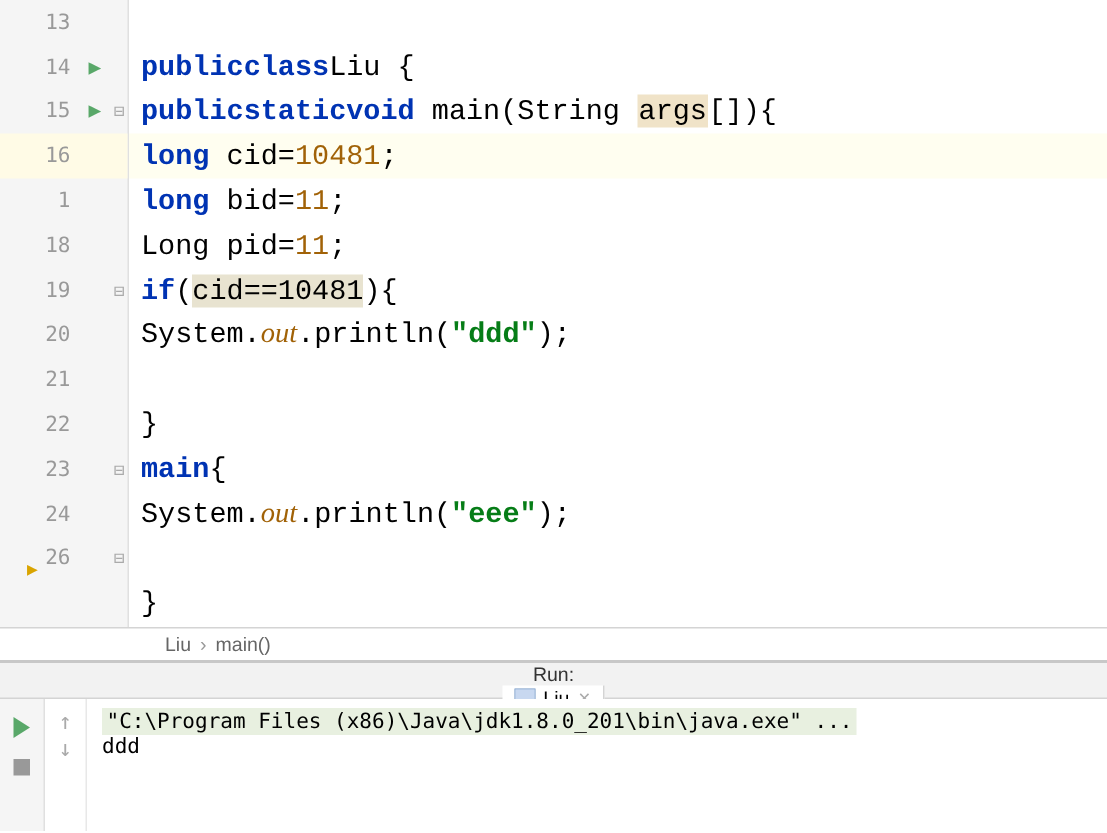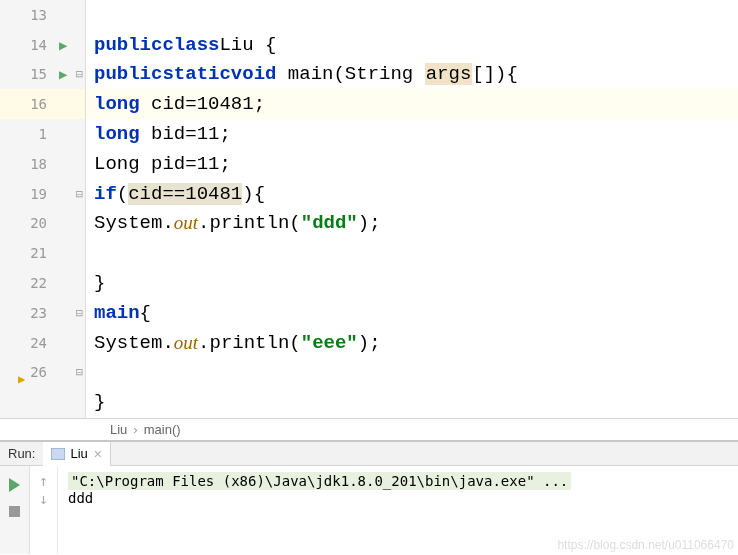--- a/index.html
+++ b/index.html
@@ -8,28 +8,28 @@
 .gutter { width: 86px; background: #f5f5f5; border-right: 1px solid #e0e0e0; position: relative; }
 .line-row { height: 29.8px; display: flex; align-items: center; }
 .ln { width: 55px; text-align: right; color: #999; padding-right: 8px; font-size: 14px; }
 .run-tri { color: #59a869; font-size: 14px; margin-left: 4px; }
 .fold { position: absolute; right: 2px; color: #aaa; font-size: 12px; }
 .code-area { flex: 1; position: relative; font-size: 19px; }
 .code-line { height: 29.8px; padding-left: 8px; display: flex; align-items: center; white-space: pre; font-family: "Consolas", "Courier New", monospace; }
 .hl-line { background: #fffef0; }
 .hl-line-left { background: #fffbe6; }
 .kw { color: #0033b3; font-weight: bold; }
-.num { color: #000000; }
+.num { color: #a16207; }
 .str { color: #067d17; font-weight: bold; }
 .ital { font-style: italic; color: #a16207; font-family: Liberation Serif, serif; }
 .boxed { background: #f0e3c8; padding: 0 1px; }
 .ident-box { background: #e8e3d0; text-align: right; }
 .breadcrumb { height: 22px; border-top: 1px solid #d4d4d4; display: flex; align-items: center; padding-left: 110px; color: #666; font-size: 13px; font-family: sans-serif; }
 .breadcrumb .sep { margin: 0 6px; color: #999; }
-.run-panel-header { height: 26px; border-top: 2px solid #c8c8c8; border-bottom: 1px solid #d4d4d4; display: flex; align-items: center; background: #f2f2f2; }
+.run-panel-header { height: 26px; border-top: 2px solid #c8c8c8; border-bottom: 1px solid #d4d4d4; display: flex; align-items: center; background: #f2f2f2; flex-direction: column; }
 .run-label { padding: 0 8px; color: #333; font-size: 13px; font-family: sans-serif; }
 .run-tab { display: flex; align-items: center; height: 24px; padding: 0 8px; border-right: 1px solid #d4d4d4; background: #fff; font-size: 13px; font-family: sans-serif; }
 .tab-icon { width: 14px; height: 12px; margin-right: 5px; display: inline-block; }
 .tab-close { margin-left: 6px; color: #aaa; font-size: 14px; }
 .run-panel-body { display: flex; height: 88px; }
 .run-toolbar { width: 30px; background: #f5f5f5; border-right: 1px solid #e0e0e0; display: flex; flex-direction: column; align-items: center; padding-top: 6px; }
 .run-toolbar .btn { height: 26px; display: flex; align-items: center; justify-content: center; cursor: pointer; }
 .run-toolbar2 { width: 28px; background: #fff; border-right: 1px solid #e8e8e8; display: flex; flex-direction: column; align-items: center; padding-top: 6px; }
 .console { flex: 1; padding: 6px 10px; font-family: "Consolas", monospace; font-size: 14px; background: #fff; position: relative; }
 .cmd-line { background: #e8f0e0; padding: 1px 3px; display: inline-block; }
@@ -139,15 +139,14 @@
         <div class="stop-sq"></div>
       </div>
   </div>
   <div class="run-toolbar2">
     <div class="btn"><span class="arrow-up">↑</span></div>
     <div class="btn"><span class="arrow-down">↓</span></div>
   </div>
   <div class="console">
     <div><span class="cmd-line">"C:\Program Files (x86)\Java\jdk1.8.0_201\bin\java.exe" ...</span></div>
     <div>ddd</div>
-    <div class="watermark">https://blog.csdn.net/u011066470</div>
   </div>
 </div>
 
 </body></html>

